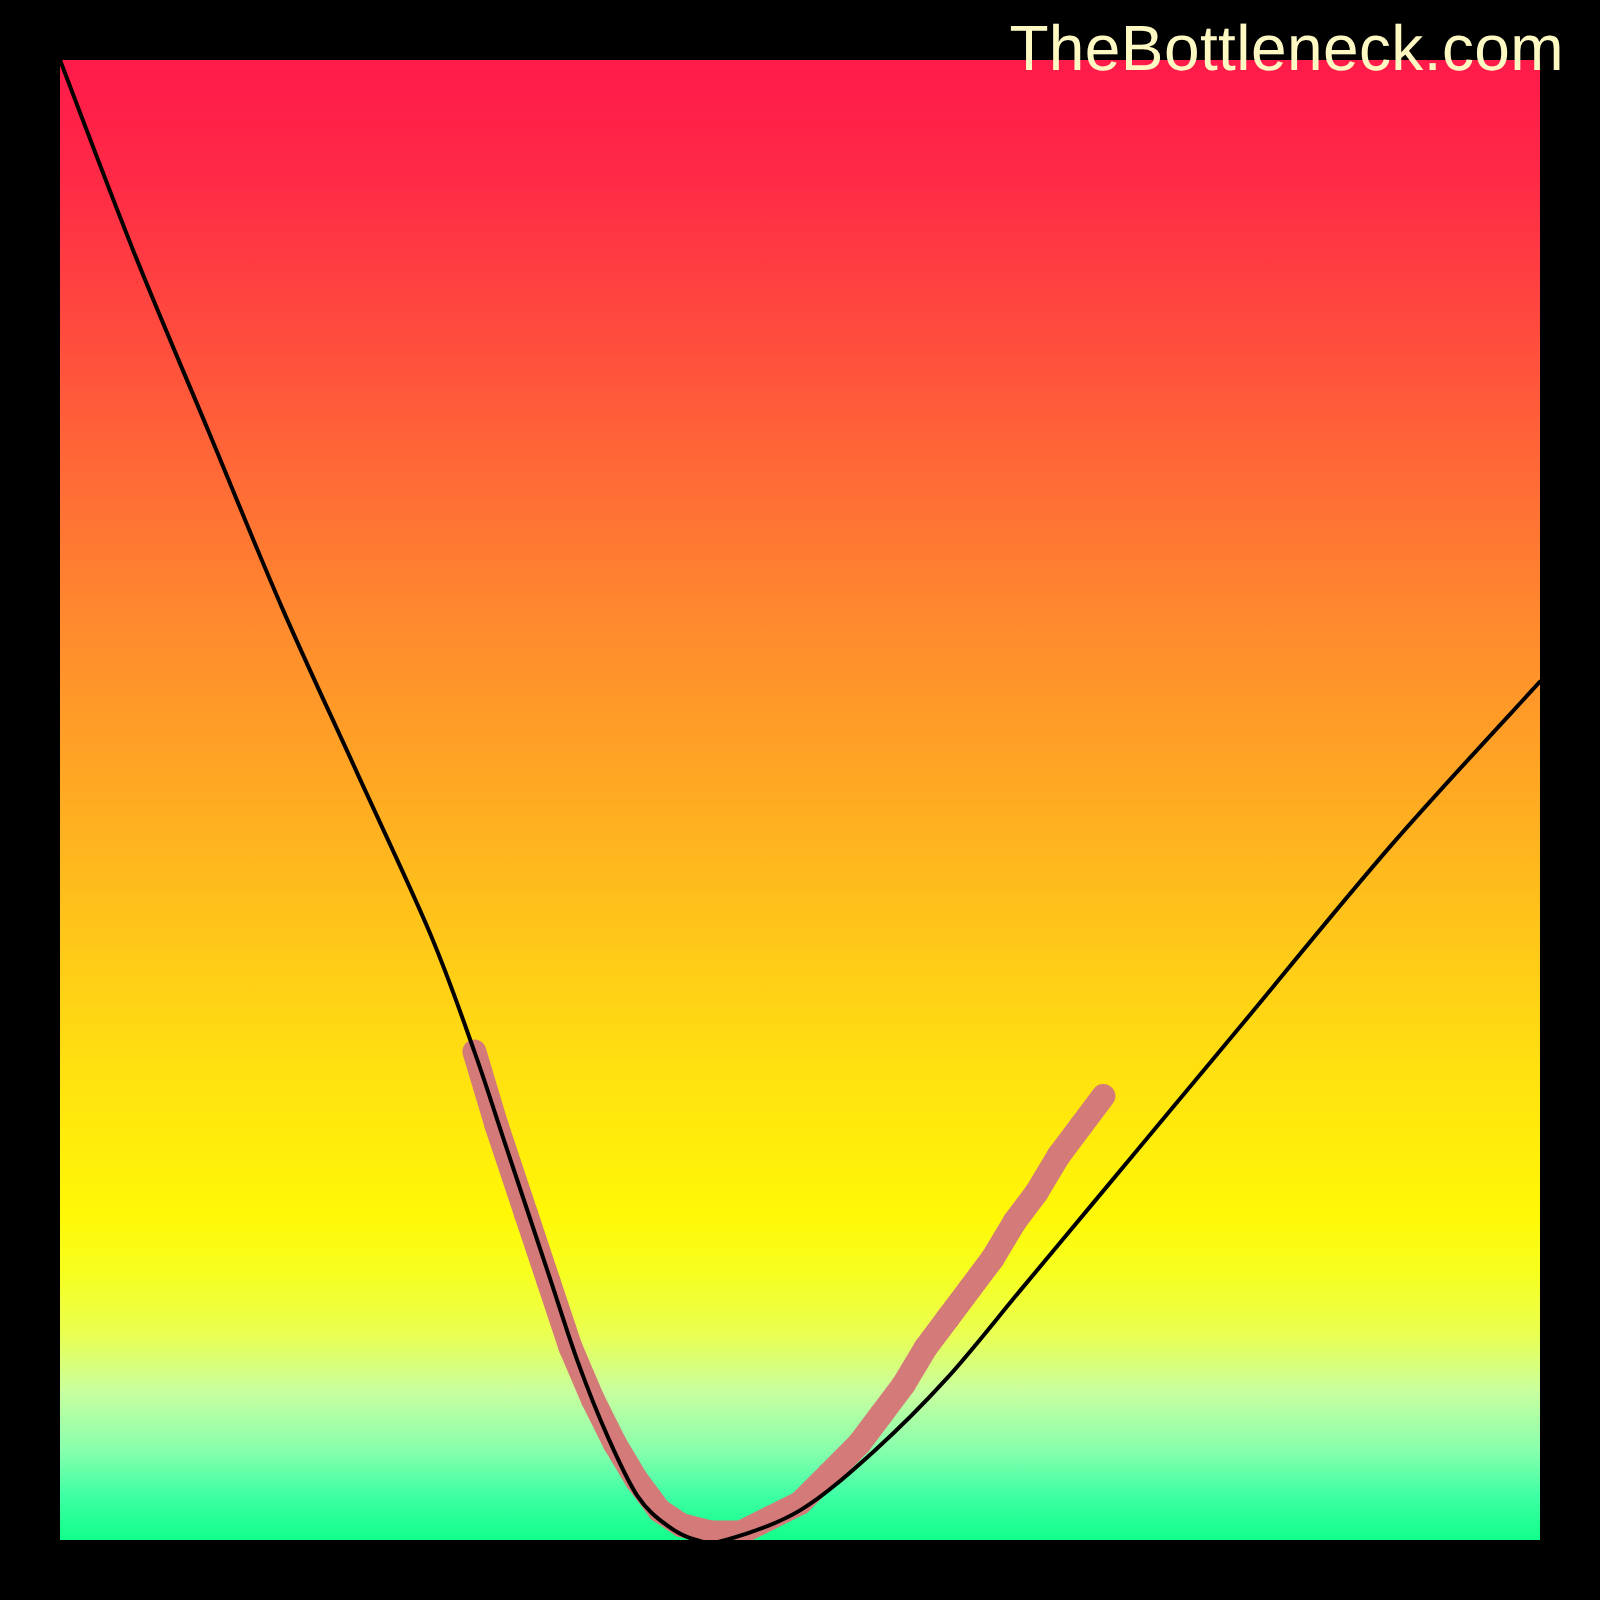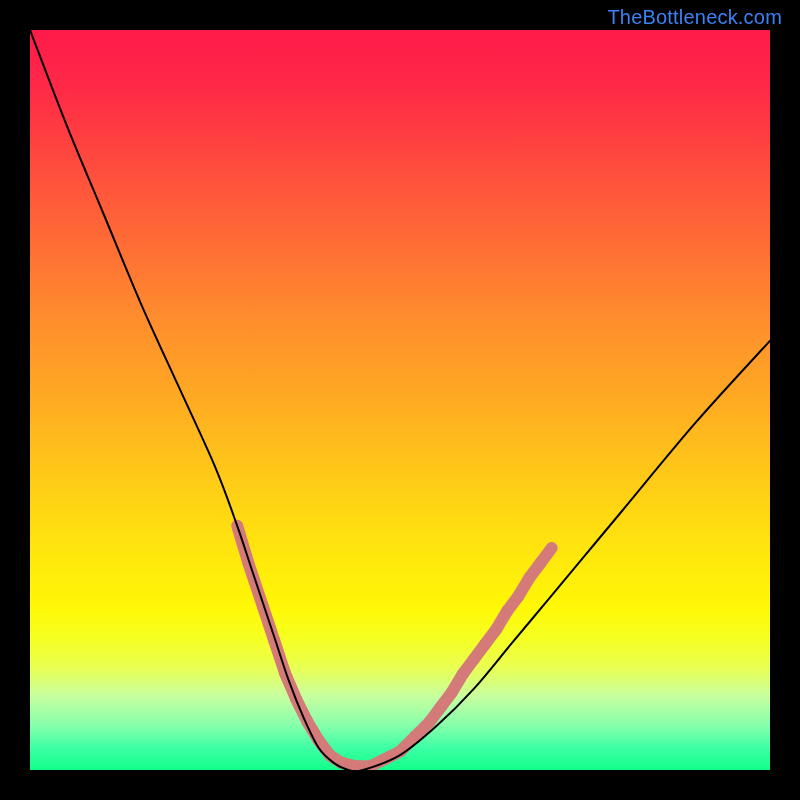--- a/index.html
+++ b/index.html
@@ -14,22 +14,22 @@
   .frame {
     position: relative;
     width: 800px;
     height: 800px;
     background: #000;
   }
   .watermark {
     position: absolute;
     top: 6px;
     right: 18px;
-    color: #3b82f6;
-    font-size: 20px;
+    color: #fef9c3;
+    font-size: 32px;
     font-weight: 400;
     letter-spacing: 0.2px;
     z-index: 50;
   }
   .plot-area {
     position: absolute;
     left: 30px;
     top: 30px;
     width: 740px;
     height: 740px;

